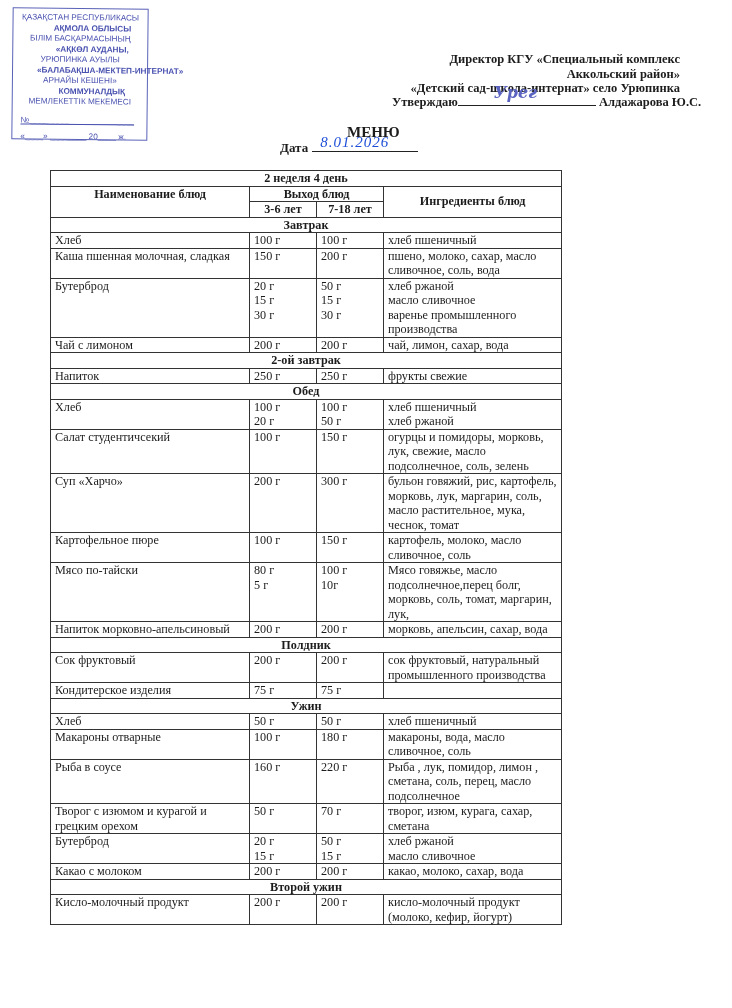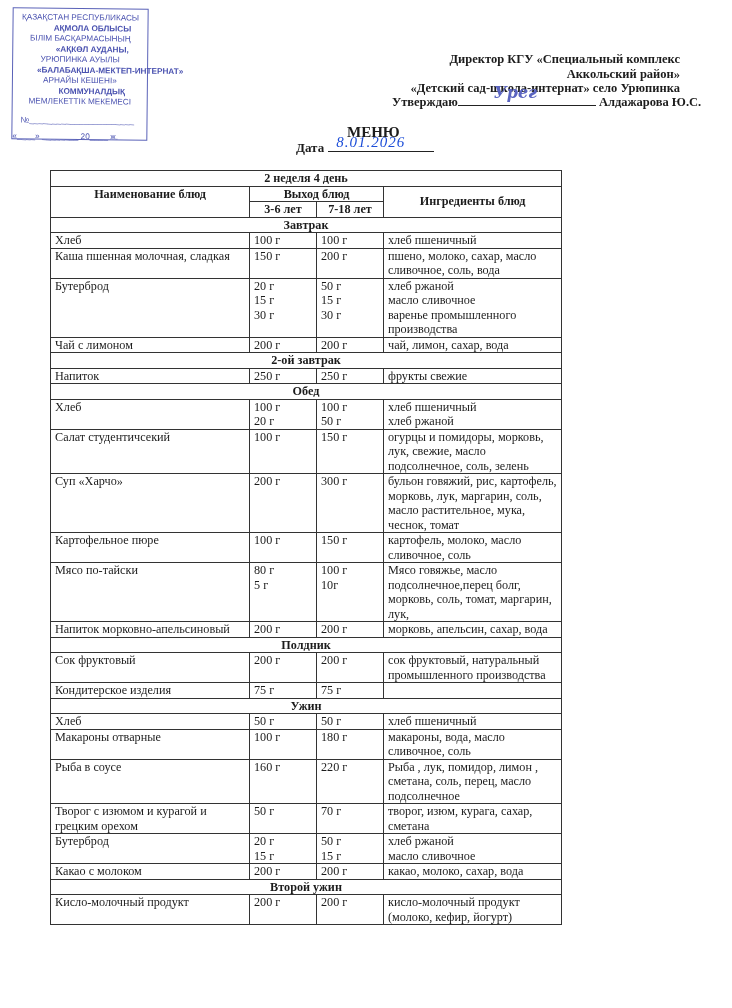--- a/index.html
+++ b/index.html
@@ -4,28 +4,28 @@
 <style>
   html, body { margin: 0; padding: 0; background: #ffffff; }
   body { width: 732px; height: 1008px; position: relative; overflow: hidden;
          font-family: "Liberation Serif", "DejaVu Serif", serif; color: #1c1c1c; }
   .stamp { position: absolute; left: 12px; top: 8px; width: 136px; height: 132px;
            border: 1.5px solid #5a62b8; color: #4a52b0; font-family: "Liberation Sans", sans-serif;
            font-size: 8.2px; text-align: center; line-height: 10.5px; padding-top: 4px; box-sizing: border-box;
            transform: rotate(0.6deg); }
   .stamp .line { white-space: nowrap; }
   .stamp .bold { font-weight: bold; padding-left: 24px; }
-  .stamp .no { text-align: left; padding-left: 8px; margin-top: 8px; }
-  .stamp .datef { text-align: left; margin-top: 6px; }
+  .stamp .no { text-align: left; padding-left: 8px; margin-top: 8px; text-decoration: underline; }
+  .stamp .datef { text-align: left; padding-left: 8px; margin-top: 6px; }
   .header-right { position: absolute; right: 52px; top: 52px; text-align: right; font-weight: bold; font-size: 12.5px; line-height: 14.5px; }
   .approve { position: absolute; left: 392px; top: 93px; font-weight: bold; font-size: 12.5px; white-space: nowrap; }
   .approve .sigline { display: inline-block; width: 138px; border-bottom: 1px solid #222; height: 12px; vertical-align: baseline; position: relative; }
   .sig { position: absolute; left: 20px; top: -10px; font-family: "DejaVu Serif", serif; font-style: italic; color: #5a64c0; font-size: 16px; margin-left: 16px; }
   .title { position: absolute; left: 347px; top: 124px; font-weight: bold; font-size: 15px; }
-  .date-row { position: absolute; left: 296px; top: 138px; font-weight: bold; font-size: 13px; white-space: nowrap; }
+  .date-row { position: absolute; left: 280px; top: 138px; font-weight: bold; font-size: 13px; white-space: nowrap; }
   .date-row .dline { display: inline-block; width: 106px; border-bottom: 1px solid #222; position: relative; height: 13px; vertical-align: baseline; margin-left: 4px; }
   .date-row .dval { position: absolute; left: 8px; top: -4px; font-style: italic; font-weight: normal; color: #1d4ed8; font-size: 15px; letter-spacing: 1px; }
   table.menu { position: absolute; left: 50px; top: 170px; width: 512px; border-collapse: collapse; font-size: 12.2px; }
   table.menu td, table.menu th { border: 1px solid #333; padding: 0 4px; vertical-align: top; line-height: 14.5px; }
   table.menu th { font-weight: bold; text-align: center; }
   .c-name { width: 190px; margin-left: 23px; }
   .c-a { width: 58px; }
   .c-b { width: 58px; }
   .section td { text-align: center; font-weight: bold; }
   .week td { text-align: center; font-weight: bold; }

